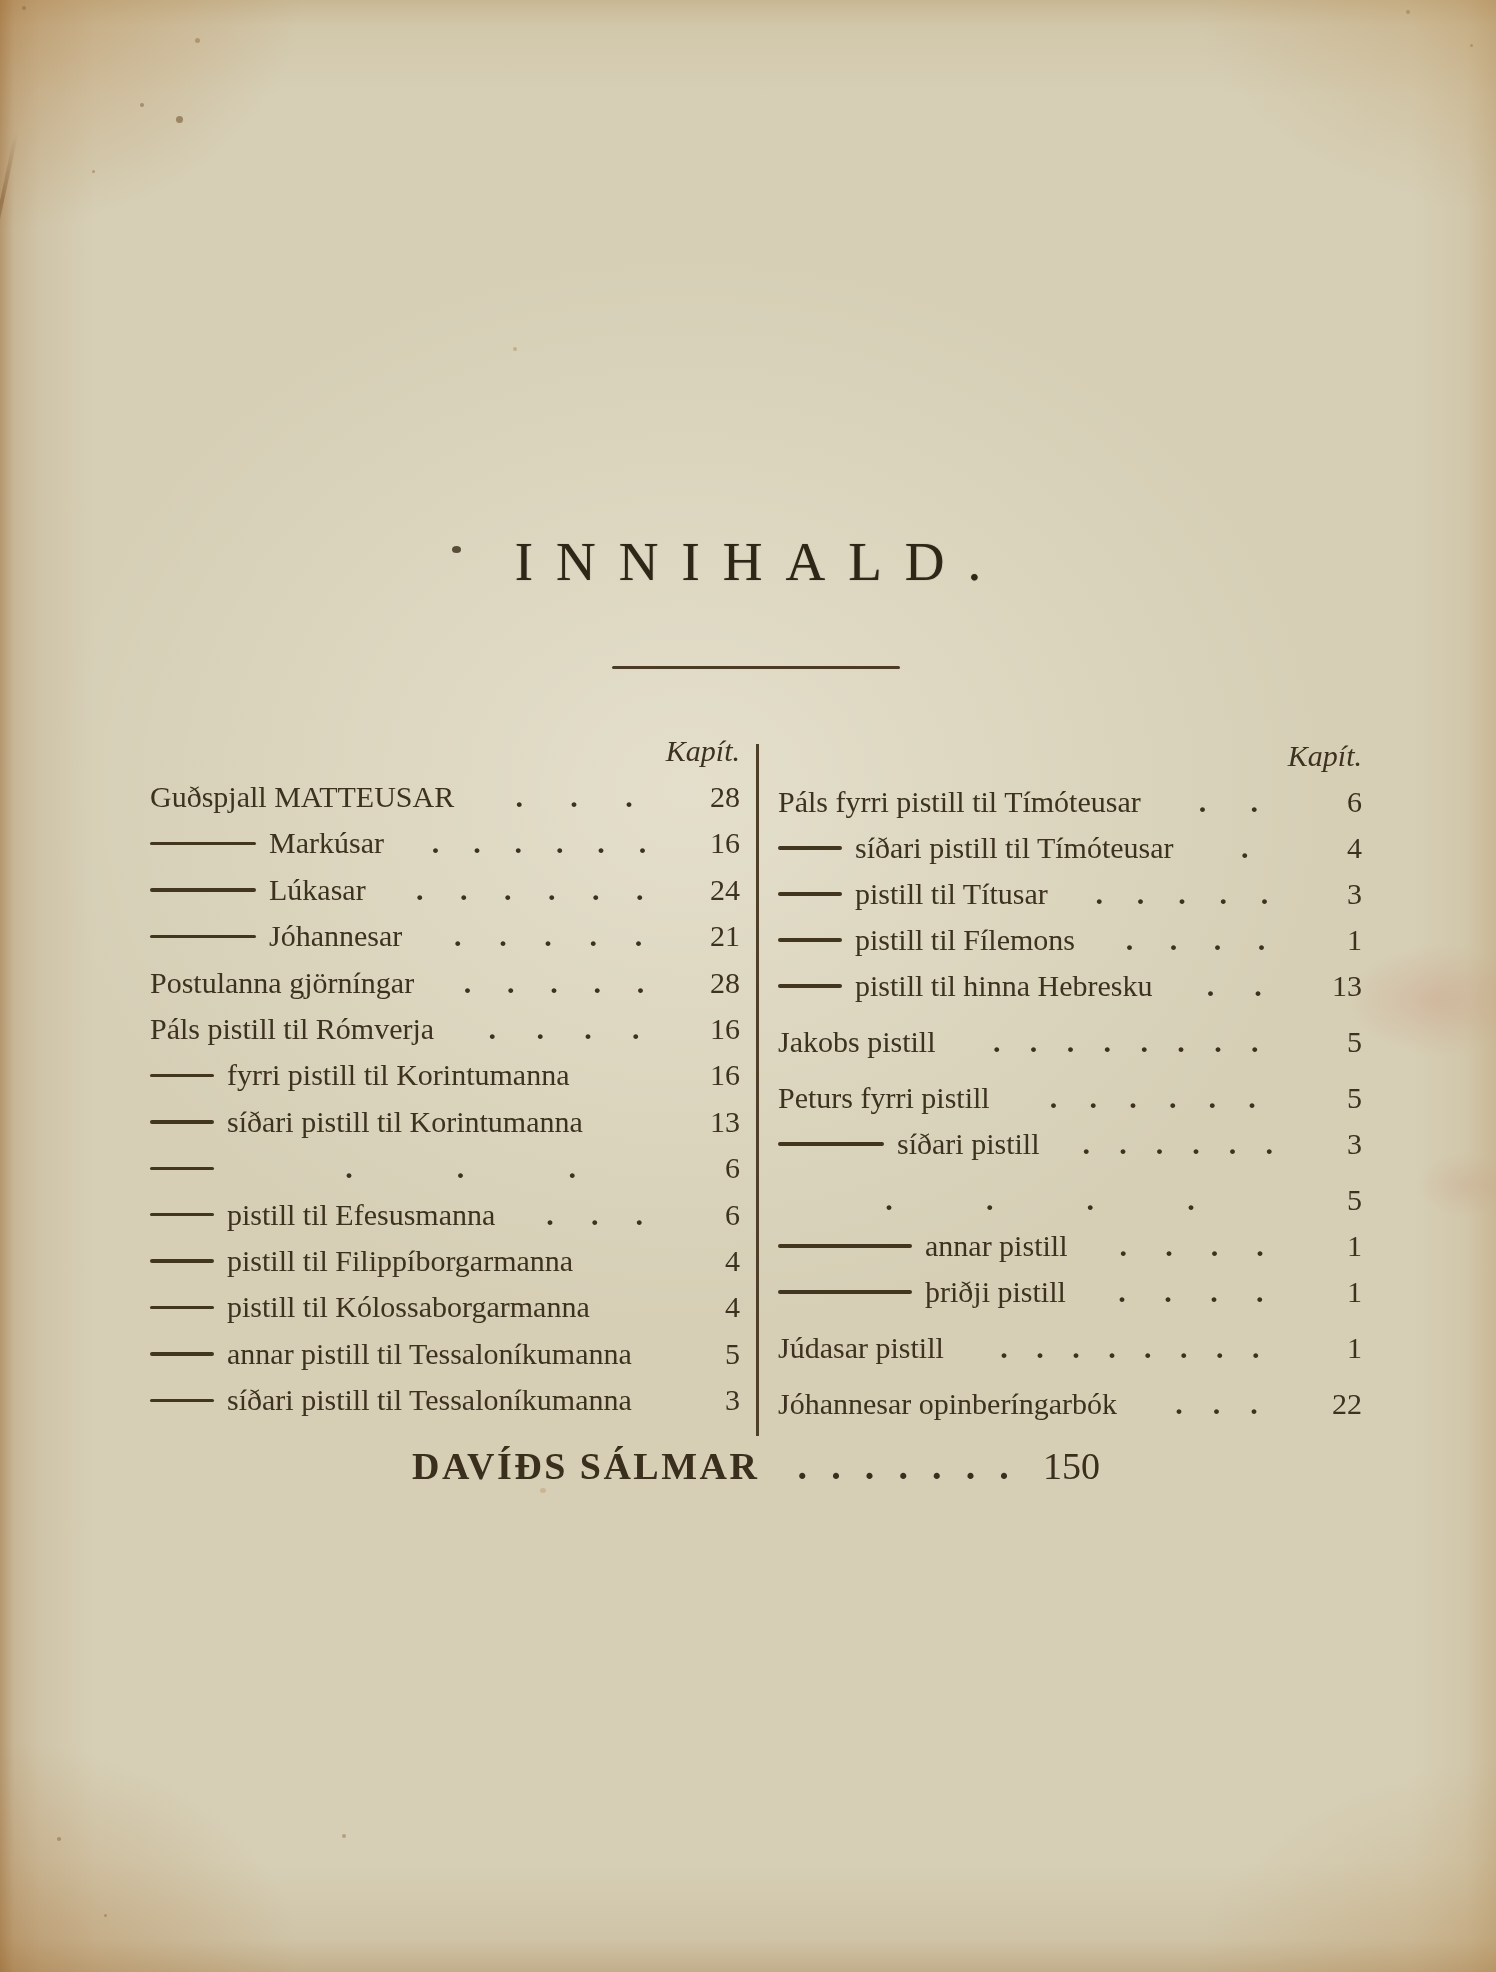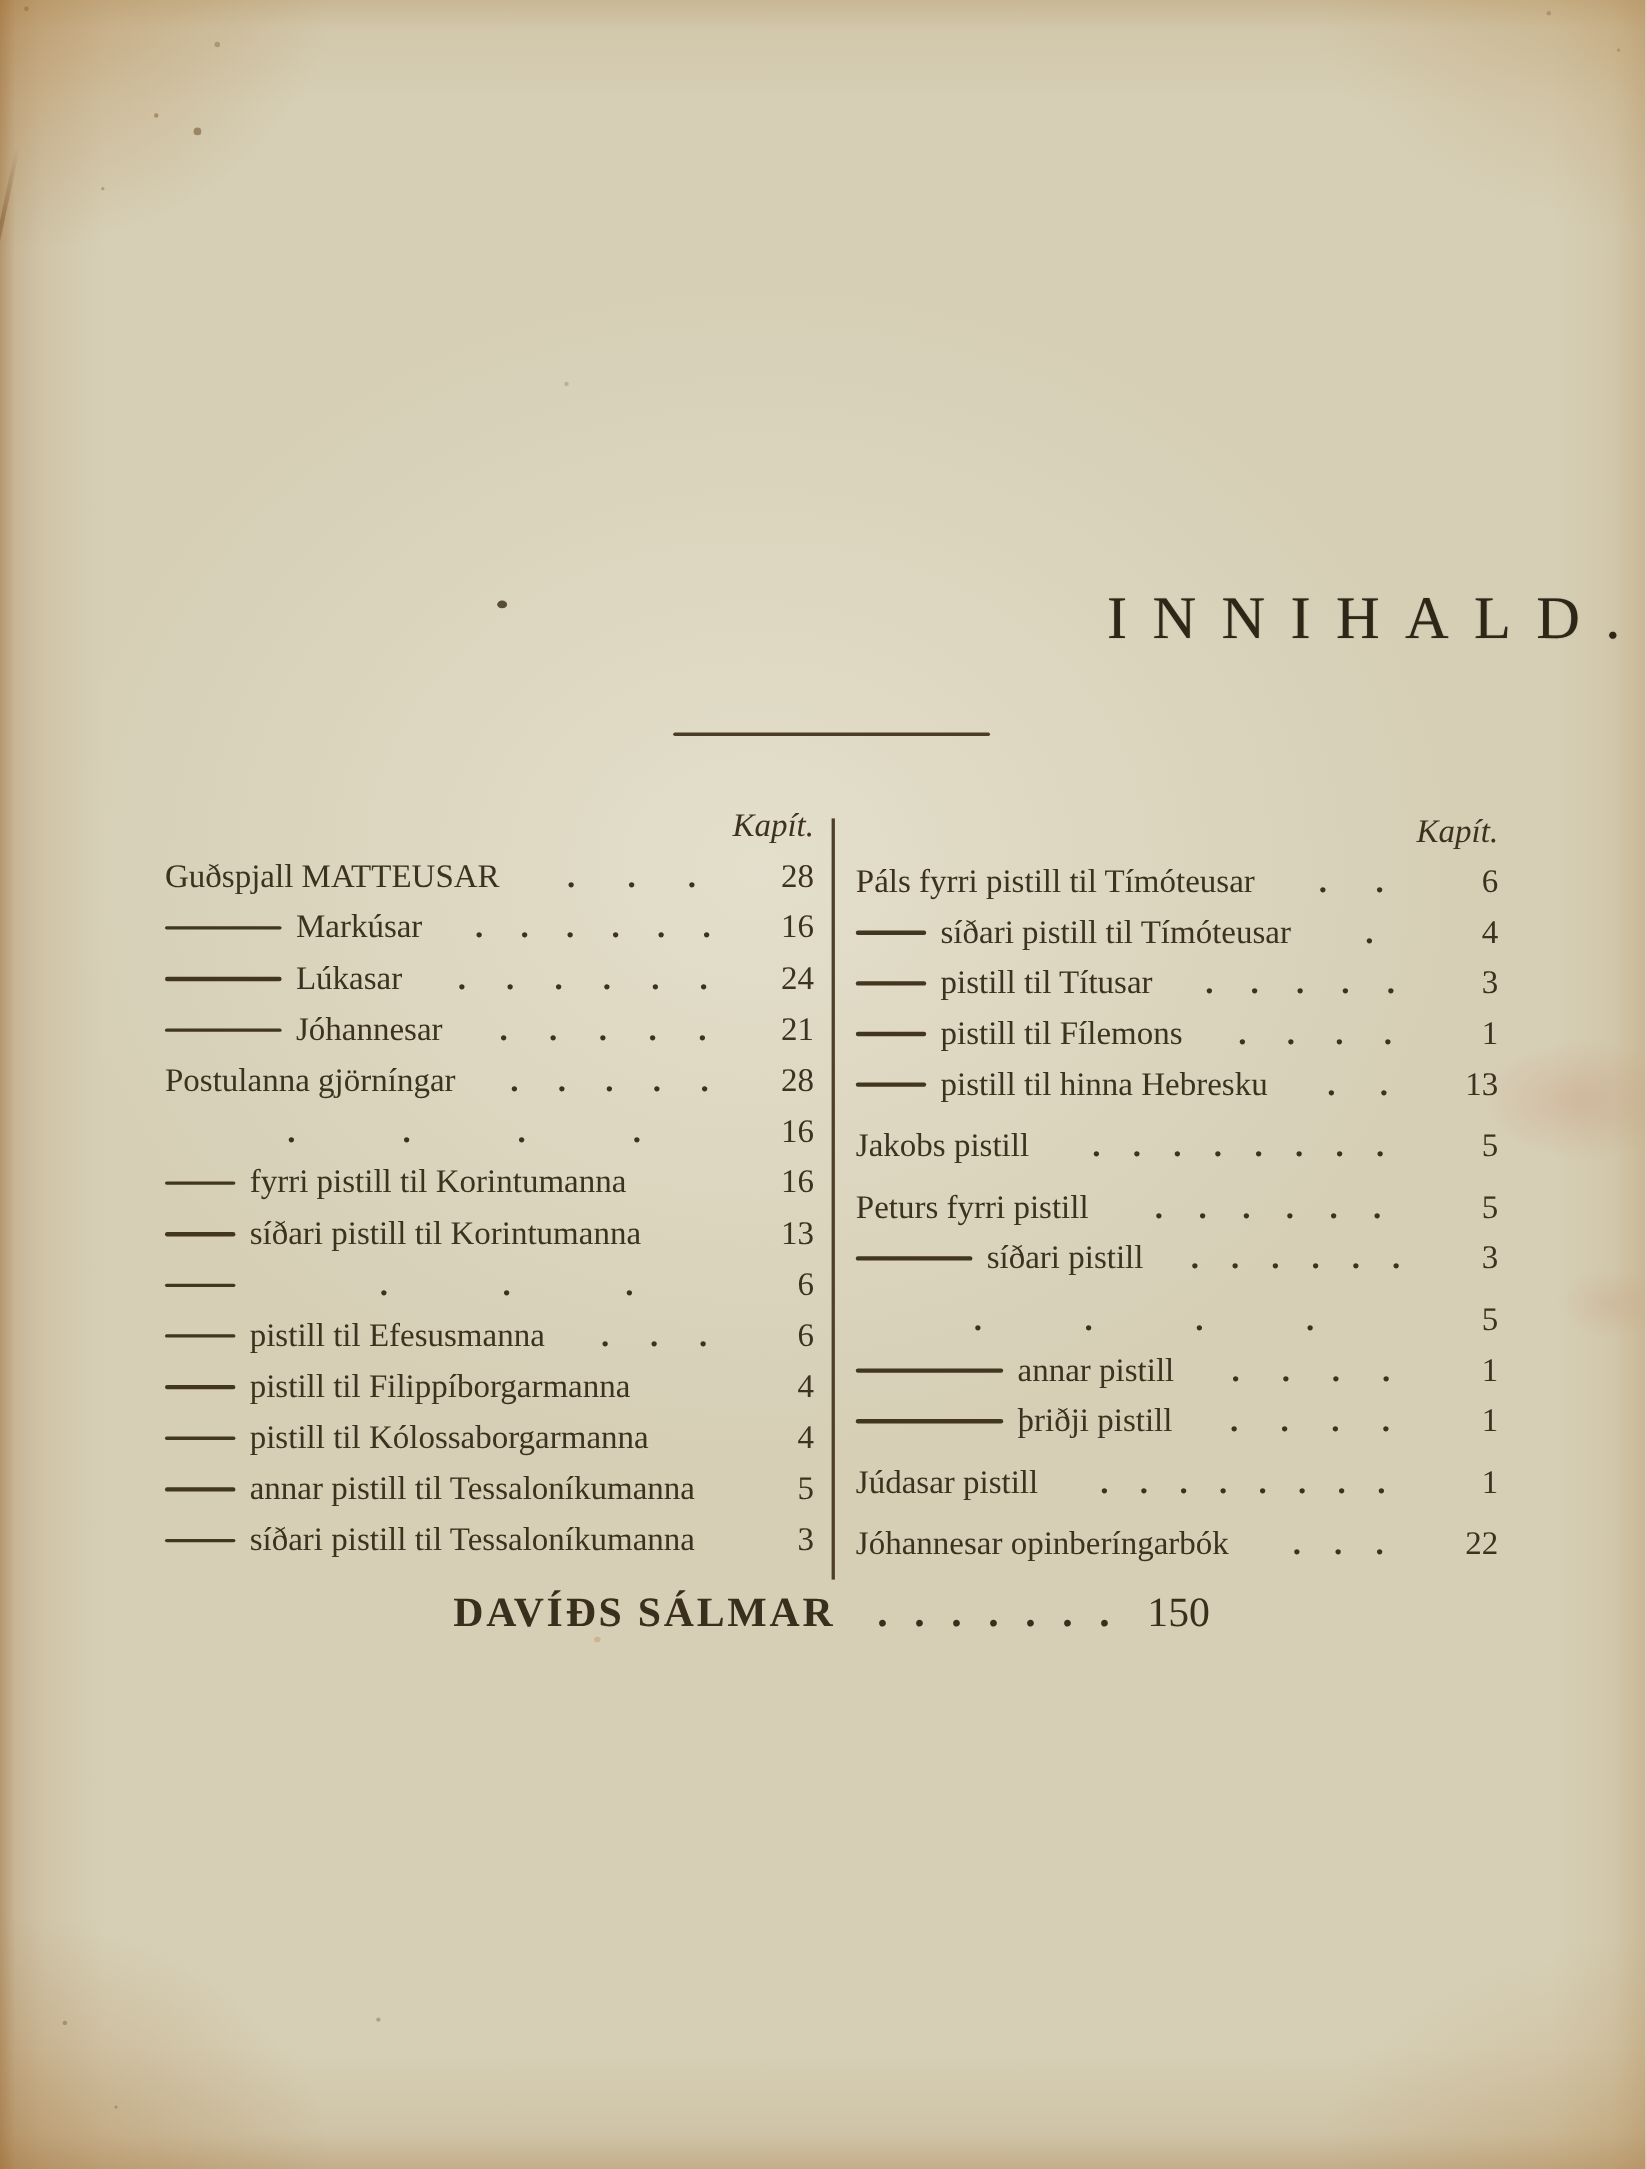--- a/index.html
+++ b/index.html
@@ -14,21 +14,21 @@
       linear-gradient(270deg, rgba(168,124,66,0.28) 0px, rgba(168,124,66,0.10) 30px, rgba(168,124,66,0) 85px),
       linear-gradient(180deg, rgba(170,128,68,0.30) 0px, rgba(170,128,68,0.10) 26px, rgba(170,128,68,0) 95px),
       linear-gradient(0deg, rgba(158,112,55,0.35) 0px, rgba(158,112,55,0.12) 32px, rgba(158,112,55,0) 110px),
       radial-gradient(ellipse 430px 330px at 0% 0%, rgba(178,122,60,0.45), rgba(178,122,60,0) 70%),
       radial-gradient(ellipse 430px 300px at 100% 0%, rgba(188,142,82,0.35), rgba(188,142,82,0) 70%),
       radial-gradient(ellipse 430px 330px at 0% 100%, rgba(172,116,56,0.42), rgba(172,116,56,0) 70%),
       radial-gradient(ellipse 430px 300px at 100% 100%, rgba(185,138,78,0.32), rgba(185,138,78,0) 70%),
       #d6cfb6;
   }
   .title{
-    position:absolute;top:530px;left:0;right:0;text-align:right;
+    position:absolute;top:530px;left:0;right:0;text-align:center;
     font-size:55px;letter-spacing:23px;padding-left:23px;color:#2e2617;
     text-shadow:0 0 1px rgba(46,38,23,0.55);
   }
   .title-dot{position:absolute;left:452px;top:546px;width:9px;height:7px;background:#41351f;border-radius:50%;opacity:.85;}
   .rule{position:absolute;left:612px;top:666px;width:288px;height:3px;background:#4b3c26;border-radius:2px;}
   .divider{position:absolute;left:756px;top:744px;width:3px;height:692px;background:#4e3f28;}
   .col{position:absolute;font-size:30px;color:#3d321f;}
   .col-left{left:150px;top:728px;width:590px;}
   .col-right{left:778px;top:733px;width:584px;}
   .kapit{height:46px;line-height:46px;font-style:italic;font-size:30px;text-align:right;color:#3d321f;}
@@ -132,20 +132,21 @@
           <span class="leader">
             <i>.</i>
             <i>.</i>
             <i>.</i>
             <i>.</i>
             <i>.</i>
           </span>
           <span class="num">28</span>
         </div>
         <div class="row">
+          <span class="label">Páls pistill til Rómverja</span>
           <span class="leader">
             <i>.</i>
             <i>.</i>
             <i>.</i>
             <i>.</i>
           </span>
           <span class="num">16</span>
         </div>
         <div class="row">
           <span class="dash s"></span>

